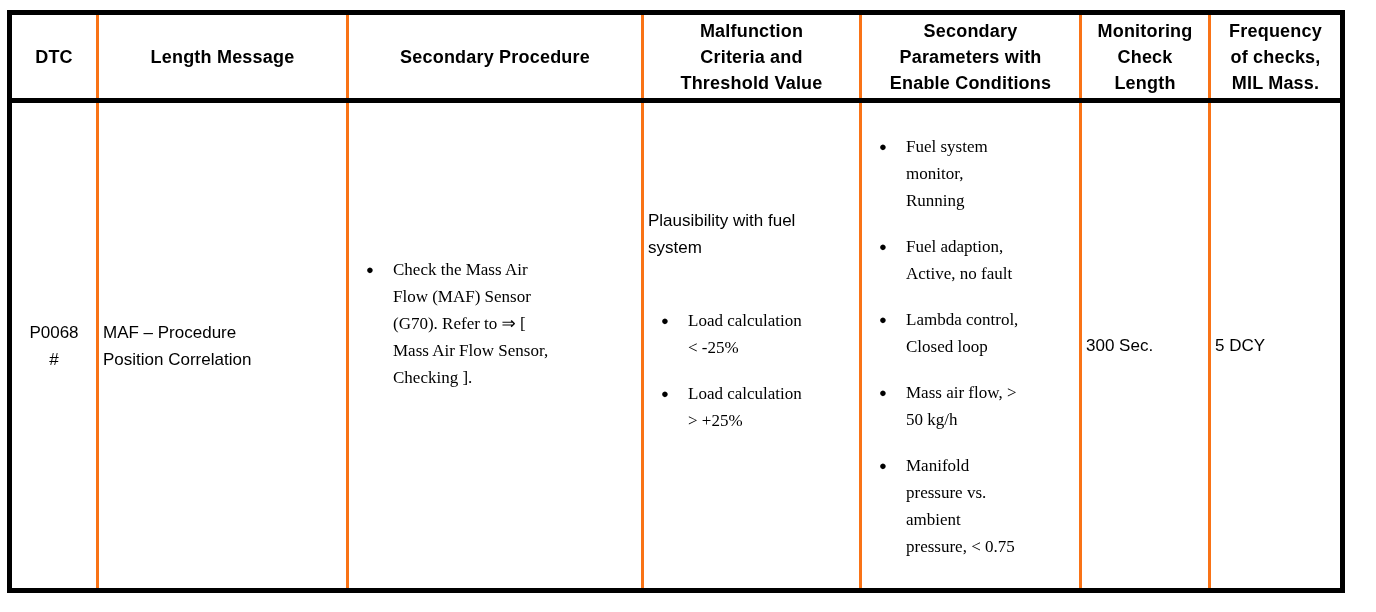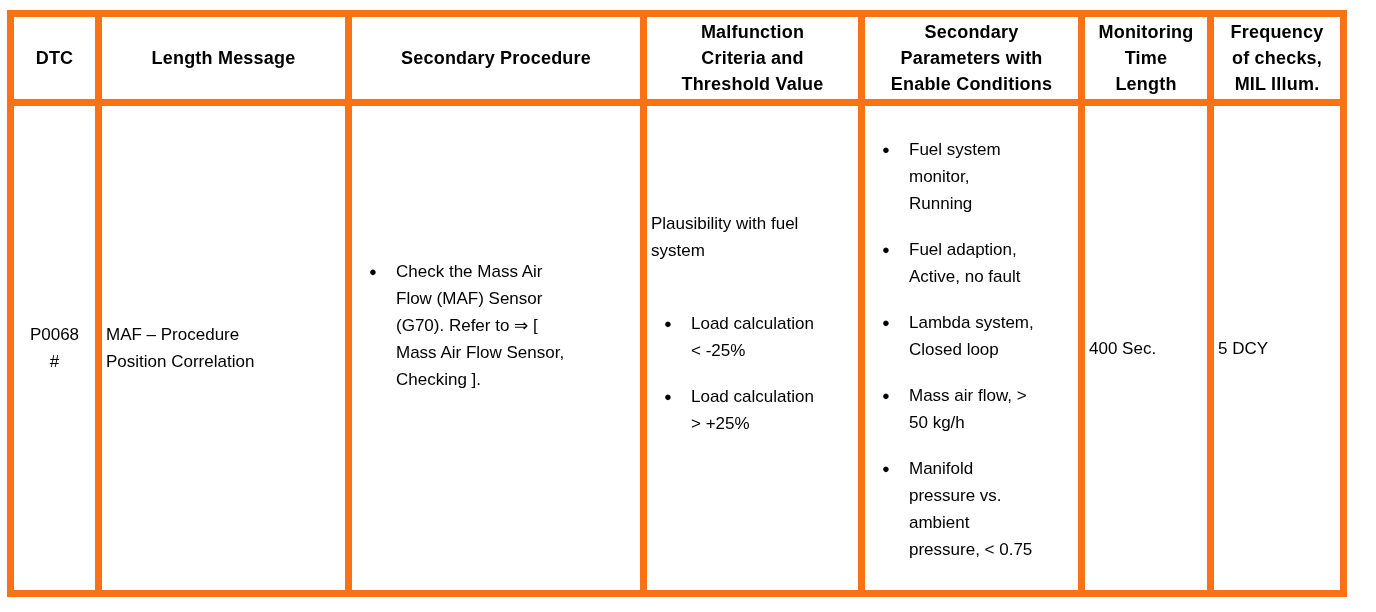--- a/index.html
+++ b/index.html
@@ -17,21 +17,21 @@
   table.dtc-table {
     border-collapse: collapse;
     table-layout: fixed;
     margin: 10px 0 0 7px;
     width: 1333px;
     background: #ffffff;
   }
 
   table.dtc-table th,
   table.dtc-table td {
-    border: 7px solid #f97316;
+    border: 3px solid #f97316;
     overflow: hidden;
   }
 
   
   table.dtc-table { border: 5px solid #000000; }
   table.dtc-table thead th { border-bottom: 5px solid #000000; }
 
   table.dtc-table thead tr { height: 88px; }
   table.dtc-table tbody tr { height: 490px; }
 
@@ -85,20 +85,21 @@
   .bullet-glyph {
     flex: 0 0 27px;
     width: 27px;
     font-size: 13px;
     line-height: 27px;
   }
 
   .bullet-text {
     white-space: pre-line;
     flex: 1 1 auto;
+    font-family: Liberation Serif, serif;
   }
 </style>
 </head>
 <body>
 
 <table class="dtc-table">
   <colgroup>
     <col style="width:88px">
     <col style="width:250px">
     <col style="width:295px">
@@ -112,25 +113,25 @@
       <th class="col-header">DTC</th>
       <th class="col-header">Length Message</th>
       <th class="col-header">Secondary Procedure</th>
       <th class="col-header">Malfunction
 Criteria and
 Threshold Value</th>
       <th class="col-header">Secondary
 Parameters with
 Enable Conditions</th>
       <th class="col-header">Monitoring
-Time
+Check
 Length</th>
       <th class="col-header">Frequency
 of checks,
-MIL Illum.</th>
+MIL Mass.</th>
     </tr>
   </thead>
   <tbody>
     <tr>
       <td class="cell cell-dtc">P0068
 #</td>
 
       <td class="cell cell-error">MAF – Procedure
 Position Correlation</td>
 
@@ -164,33 +165,33 @@
             <span class="bullet-glyph">●</span>
             <span class="bullet-text">Fuel system
 monitor,
 Running</span>
           </div><div class="bullet-item">
             <span class="bullet-glyph">●</span>
             <span class="bullet-text">Fuel adaption,
 Active, no fault</span>
           </div><div class="bullet-item">
             <span class="bullet-glyph">●</span>
-            <span class="bullet-text">Lambda system,
+            <span class="bullet-text">Lambda control,
 Closed loop</span>
           </div><div class="bullet-item">
             <span class="bullet-glyph">●</span>
             <span class="bullet-text">Mass air flow, &gt;
 50 kg/h</span>
           </div><div class="bullet-item">
             <span class="bullet-glyph">●</span>
             <span class="bullet-text">Manifold
 pressure vs.
 ambient
 pressure, &lt; 0.75</span>
           </div></div>
       </td>
 
-      <td class="cell cell-monitoring">400 Sec.</td>
+      <td class="cell cell-monitoring">300 Sec.</td>
 
       <td class="cell cell-frequency">5 DCY</td>
     </tr>
   </tbody>
 </table>
 
 </body></html>

